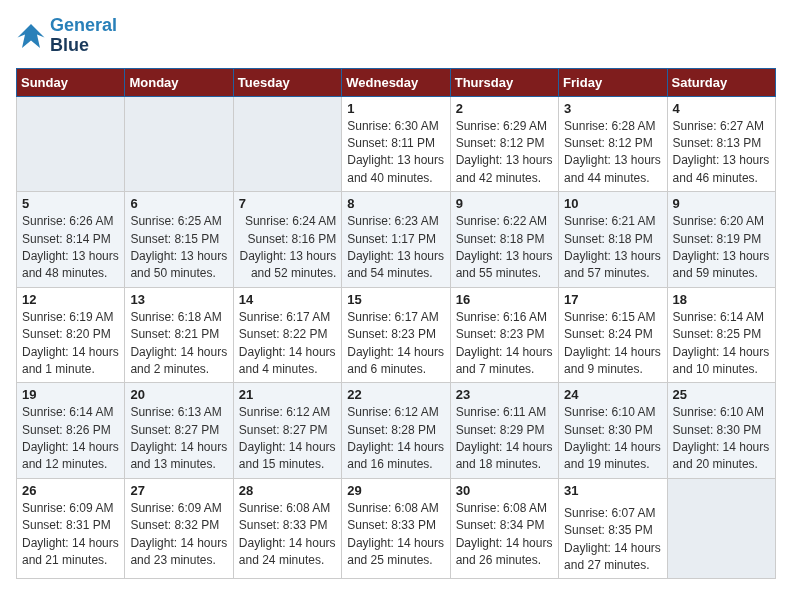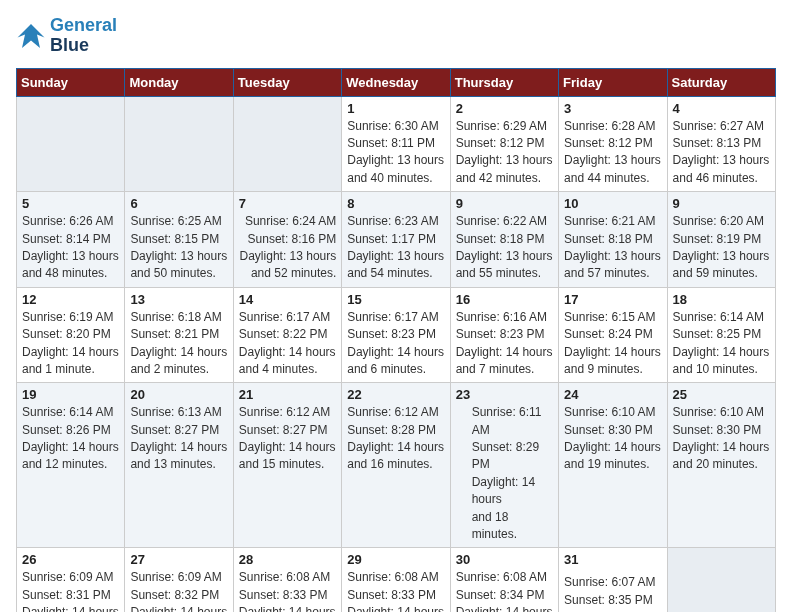--- a/index.html
+++ b/index.html
@@ -281,21 +281,21 @@
         </td>
         <td>
           <span class="day-num">22</span>
           <div class="day-info" style="white-space: pre-line;">Sunrise: 6:12 AM
 Sunset: 8:28 PM
 Daylight: 14 hours
 and 16 minutes.</div>
         </td>
         <td>
           <span class="day-num">23</span>
-          <div class="day-info" style="white-space: pre-line; margin-left: 16px;">Sunrise: 6:11 AM
+          <div class="day-info" style="white-space: pre-line;">Sunrise: 6:11 AM
 Sunset: 8:29 PM
 Daylight: 14 hours
 and 18 minutes.</div>
         </td>
         <td>
           <span class="day-num">24</span>
           <div class="day-info" style="white-space: pre-line;">Sunrise: 6:10 AM
 Sunset: 8:30 PM
 Daylight: 14 hours
 and 19 minutes.</div>

